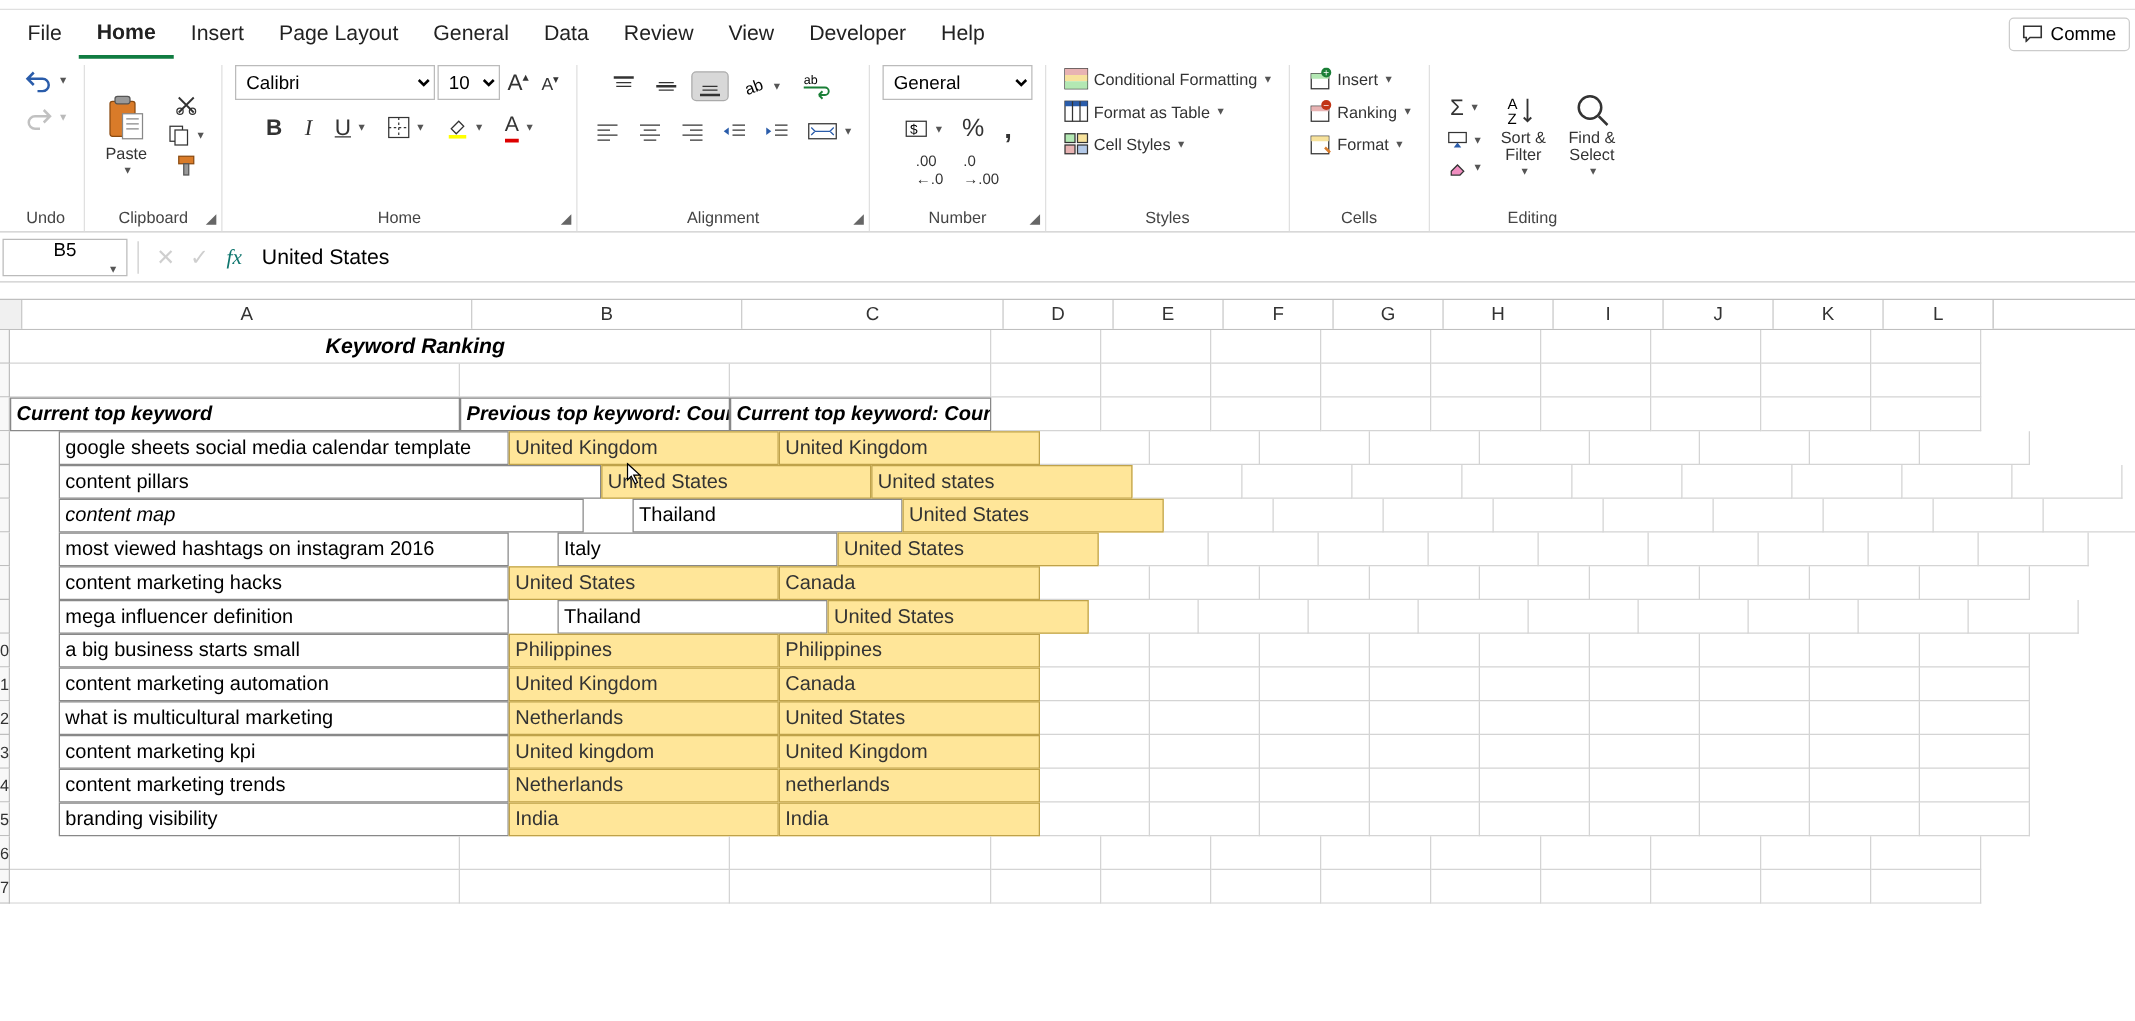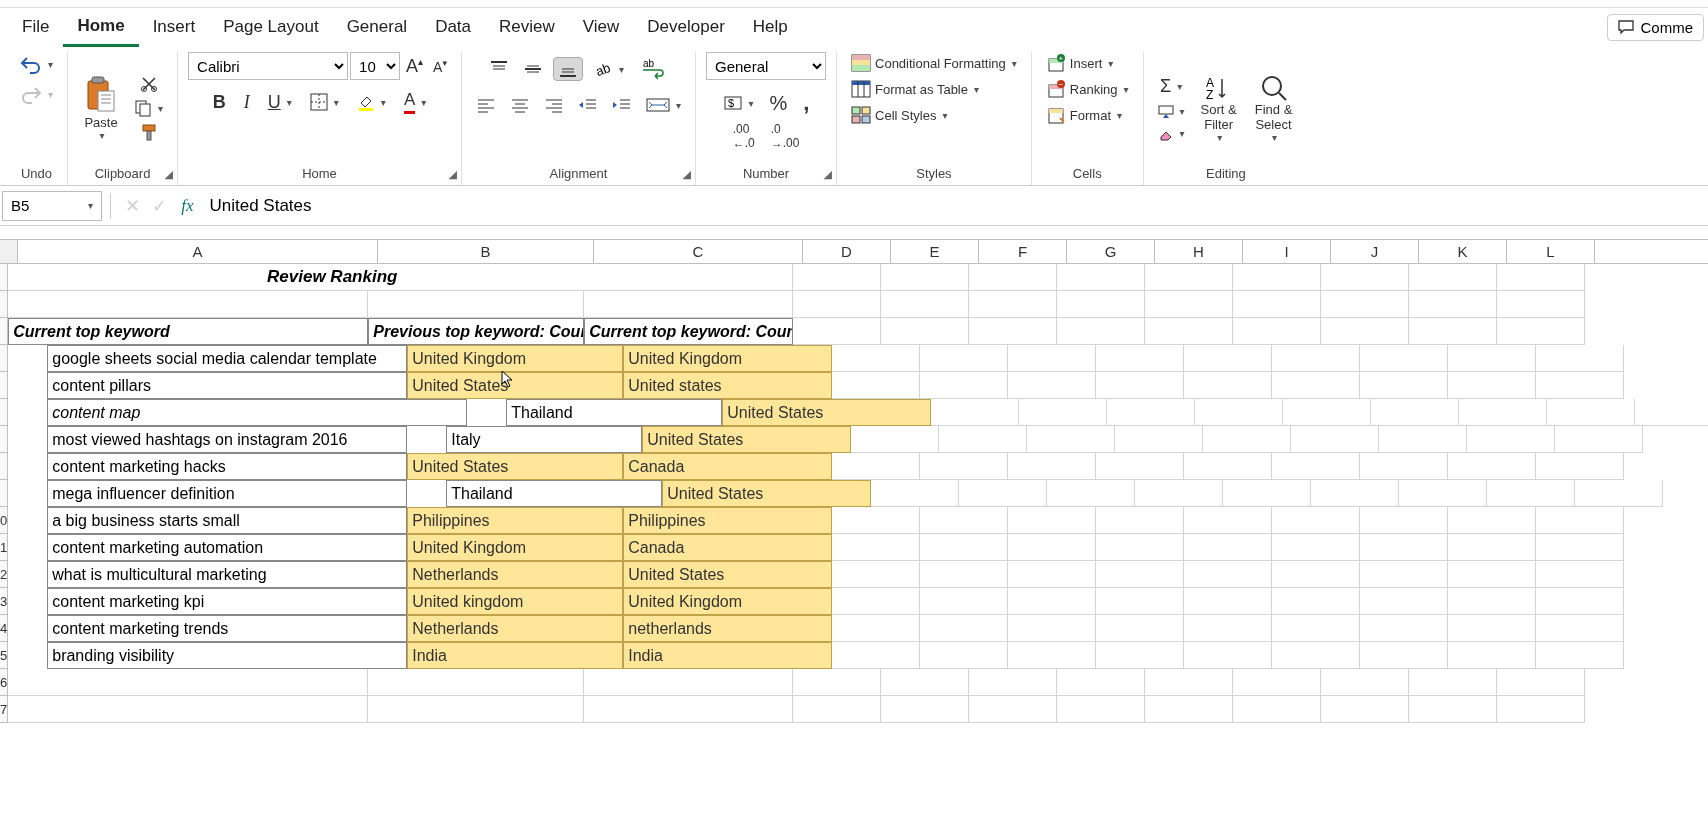--- a/index.html
+++ b/index.html
@@ -27,21 +27,21 @@
 .rbtn.small { flex-direction: row; gap: 4px; padding: 2px 4px; }
 .rbtn.selected { background: #d8d8d8; border: 1px solid #aaa; }
 .icon-svg { display: block; }
 .drop { font-size: 10px; color: #555; margin-left: 2px; }
 
 .col { display: flex; flex-direction: column; gap: 2px; }
 .row { display: flex; align-items: center; gap: 2px; }
 
 
 .formula-bar { display: flex; align-items: center; height: 40px; border-bottom: 1px solid #ccc; }
-.name-box { width: 100px; height: 30px; border: 1px solid #bbb; display: flex; align-items: center; padding: 0 8px; font-size: 15px; margin-left: 2px; position: relative; }
+.name-box { width: 100px; height: 30px; border: 1px solid #bbb; display: flex; align-items: center; padding: 0 8px; font-size: 15px; margin-left: 2px; position: relative; flex-direction: column; }
 .name-box .drop { margin-left: auto; }
 .fx-sep { width: 1px; height: 26px; background: #ccc; margin: 0 8px; }
 .fx-btn { padding: 2px 6px; color: #888; font-size: 18px; cursor: pointer; }
 .fx-label { font-style: italic; font-family: 'Times New Roman', serif; font-size: 17px; color: #0f766e; padding: 0 8px; }
 .formula-input { flex: 1; height: 30px; border: none; outline: none; font-size: 17px; padding: 0 8px; }
 
 
 .grid-area { position: relative; overflow: hidden; }
 .col-headers { display: flex; height: 24px; background: #fff; border-bottom: 1px solid #bfbfbf; }
 .corner { width: 18px; border-right: 1px solid #bfbfbf; background: #f0f0f0; }
@@ -485,21 +485,21 @@
         <div class="row-h">1</div>
         <div class="row-h">2</div>
         <div class="row-h">3</div>
         <div class="row-h">4</div>
         <div class="row-h">5</div>
         <div class="row-h">6</div>
         <div class="row-h">7</div>
       </div>
     <div class="cells" id="cells">
         <div class="cell-row title-row">
-          <div class="cell title-cell" style="width: 785px; justify-content: center;">Review Ranking</div>
+          <div class="cell title-cell" style="width: 785px; justify-content: center;">Keyword Ranking</div>
           <div class="cell " style="width: 88px;"></div>
           <div class="cell " style="width: 88px;"></div>
           <div class="cell " style="width: 88px;"></div>
           <div class="cell " style="width: 88px;"></div>
           <div class="cell " style="width: 88px;"></div>
           <div class="cell " style="width: 88px;"></div>
           <div class="cell " style="width: 88px;"></div>
           <div class="cell " style="width: 88px;"></div>
           <div class="cell " style="width: 88px;"></div>
         </div>
@@ -539,21 +539,21 @@
           <div class="cell " style="width: 88px;"></div>
           <div class="cell " style="width: 88px;"></div>
           <div class="cell " style="width: 88px;"></div>
           <div class="cell " style="width: 88px;"></div>
           <div class="cell " style="width: 88px;"></div>
           <div class="cell " style="width: 88px;"></div>
           <div class="cell " style="width: 88px;"></div>
           <div class="cell " style="width: 88px;"></div>
         </div>
         <div class="cell-row">
-          <div class="cell data-cell-b" style="width: 360px; border: 1px solid rgb(136, 136, 136);">content pillars</div>
+          <div class="cell data-cell-b" style="width: 434px; border: 1px solid rgb(136, 136, 136);">content pillars</div>
           <div class="cell hl-b" style="width: 216px;">United States</div>
           <div class="cell hl-c" style="width: 209px;">United states</div>
           <div class="cell " style="width: 88px;"></div>
           <div class="cell " style="width: 88px;"></div>
           <div class="cell " style="width: 88px;"></div>
           <div class="cell " style="width: 88px;"></div>
           <div class="cell " style="width: 88px;"></div>
           <div class="cell " style="width: 88px;"></div>
           <div class="cell " style="width: 88px;"></div>
           <div class="cell " style="width: 88px;"></div>
@@ -568,21 +568,21 @@
           <div class="cell " style="width: 88px;"></div>
           <div class="cell " style="width: 88px;"></div>
           <div class="cell " style="width: 88px;"></div>
           <div class="cell " style="width: 88px;"></div>
           <div class="cell " style="width: 88px;"></div>
           <div class="cell " style="width: 88px;"></div>
           <div class="cell " style="width: 88px;"></div>
         </div>
         <div class="cell-row">
           <div class="cell data-cell-b" style="width: 360px; border: 1px solid rgb(136, 136, 136);">most viewed hashtags on instagram 2016</div>
-          <div class="cell data-cell-b" style="width: 196px; border: 1px solid rgb(136, 136, 136);">Italy</div>
+          <div class="cell data-cell-b" style="width: 224px; border: 1px solid rgb(136, 136, 136);">Italy</div>
           <div class="cell hl-c" style="width: 209px;">United States</div>
           <div class="cell " style="width: 88px;"></div>
           <div class="cell " style="width: 88px;"></div>
           <div class="cell " style="width: 88px;"></div>
           <div class="cell " style="width: 88px;"></div>
           <div class="cell " style="width: 88px;"></div>
           <div class="cell " style="width: 88px;"></div>
           <div class="cell " style="width: 88px;"></div>
           <div class="cell " style="width: 88px;"></div>
           <div class="cell " style="width: 88px;"></div>

